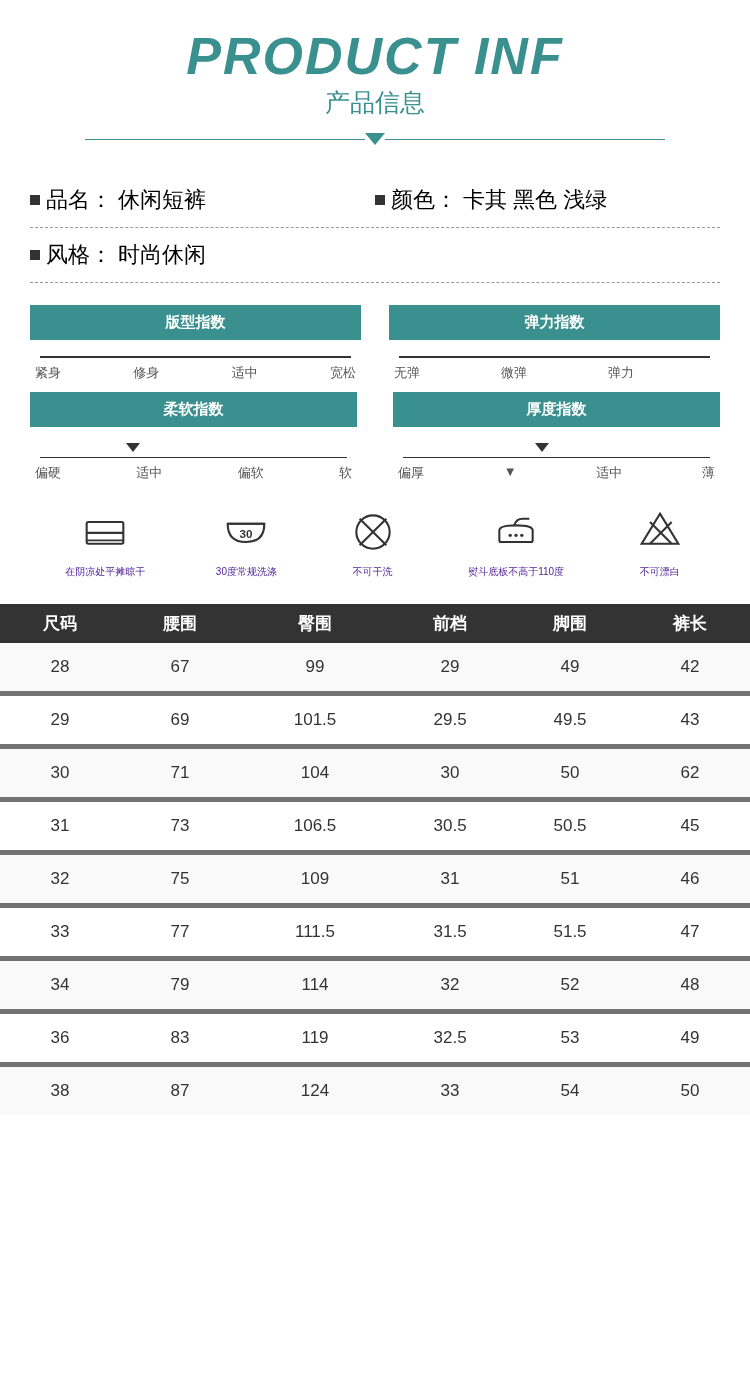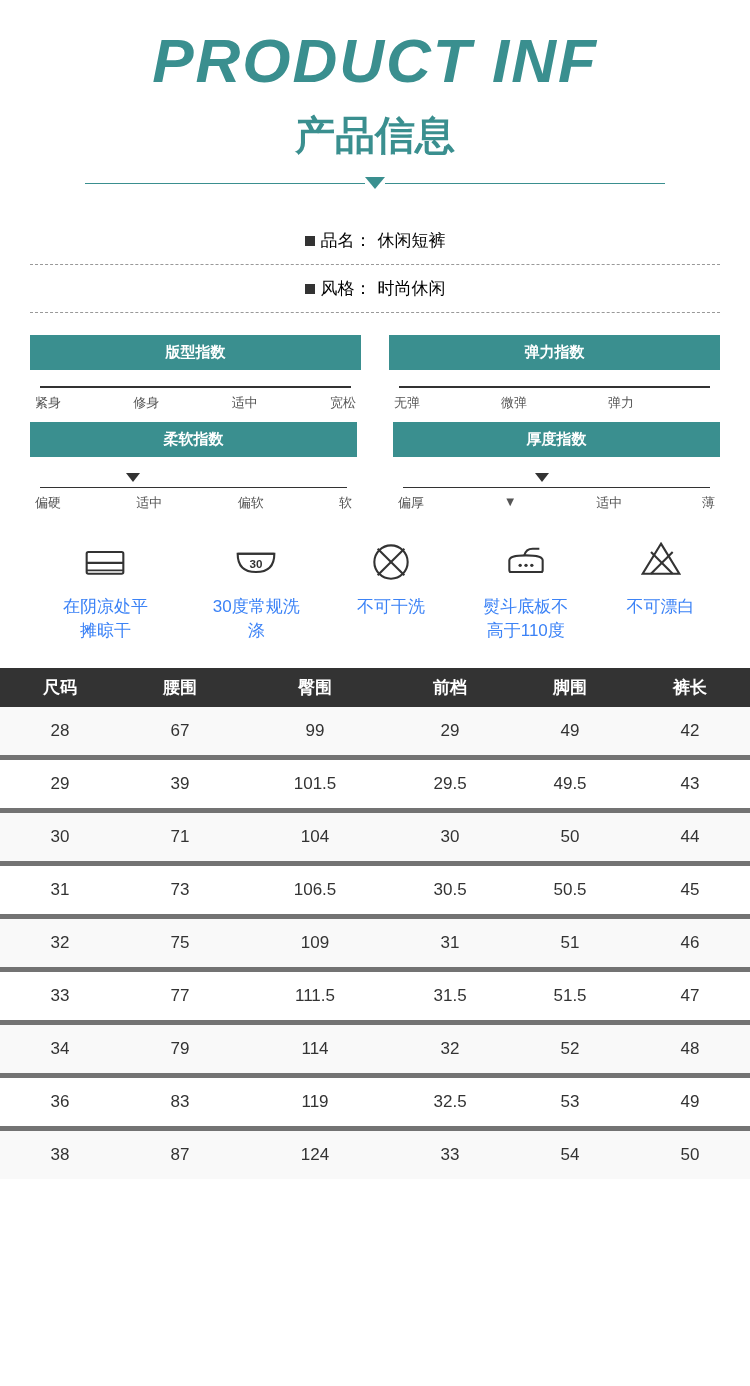--- a/index.html
+++ b/index.html
@@ -9,32 +9,32 @@
       width: 750px;
       margin: 0 auto;
     }
 
     
     .header {
       text-align: center;
       padding: 30px 20px 10px;
     }
     .header-en {
-      font-size: 62px;
+      font-size: 52px;
       font-weight: 900;
       color: #3a8f8f;
       letter-spacing: 2px;
       font-style: italic;
       line-height: 1;
     }
     .header-cn {
-      font-size: 40px;
-      font-weight: bold;
+      font-size: 25px;
+      font-weight: normal;
       color: #3a8f8f;
-      margin-top: 16px;
+      margin-top: 4px;
     }
     .header-divider {
       display: flex;
       align-items: center;
       justify-content: center;
       margin: 14px auto 10px;
     }
     .header-divider-line {
       width: 280px;
       height: 1px;
@@ -50,22 +50,21 @@
     }
 
     
     .info-section {
       padding: 10px 30px;
     }
     .info-row {
       display: flex;
       align-items: center;
       padding: 10px 0;
-      font-size: 17px;
-      flex-direction: column;
+      font-size: 22px;
     }
     .info-label {
       display: flex;
       align-items: center;
       gap: 6px;
     }
     .info-square {
       width: 10px;
       height: 10px;
       background: #333;
@@ -147,23 +146,23 @@
       align-items: flex-start;
     }
     .care-item {
       display: flex;
       flex-direction: column;
       align-items: center;
       gap: 8px;
       max-width: 100px;
     }
     .care-label {
-      font-size: 17px;
+      font-size: 10px;
       text-align: center;
-      color: #3b82f6;
+      color: #4c1d95;
       line-height: 1.4;
     }
 
     
     .icon-svg {
       width: 50px;
       height: 50px;
     }
 
     
@@ -210,20 +209,27 @@
   </div>
 </div>
 
 <div class="info-section">
   <div class="info-row">
     <div class="info-col">
       <span class="info-label">
         <span class="info-square"></span>
         <span>品名：</span>
         <span>休闲短裤</span>
+      </span>
+    </div>
+    <div class="info-col">
+      <span class="info-label">
+        <span class="info-square"></span>
+        <span>颜色：</span>
+        <span>卡其 黑色 浅绿</span>
       </span>
     </div>
   </div>
   <hr class="dashed-line">
   <div class="info-row">
     <span class="info-label">
       <span class="info-square"></span>
       <span>风格：</span>
       <span>时尚休闲</span>
     </span>
@@ -365,33 +371,33 @@
   <tr>
         <td>28</td>
         <td>67</td>
         <td>99</td>
         <td>29</td>
         <td>49</td>
         <td>42</td>
       </tr>
       <tr>
         <td>29</td>
-        <td>39</td>
+        <td>69</td>
         <td>101.5</td>
         <td>29.5</td>
         <td>49.5</td>
         <td>43</td>
       </tr>
       <tr>
         <td>30</td>
         <td>71</td>
         <td>104</td>
         <td>30</td>
         <td>50</td>
-        <td>44</td>
+        <td>62</td>
       </tr>
       <tr>
         <td>31</td>
         <td>73</td>
         <td>106.5</td>
         <td>30.5</td>
         <td>50.5</td>
         <td>45</td>
       </tr>
       <tr>

